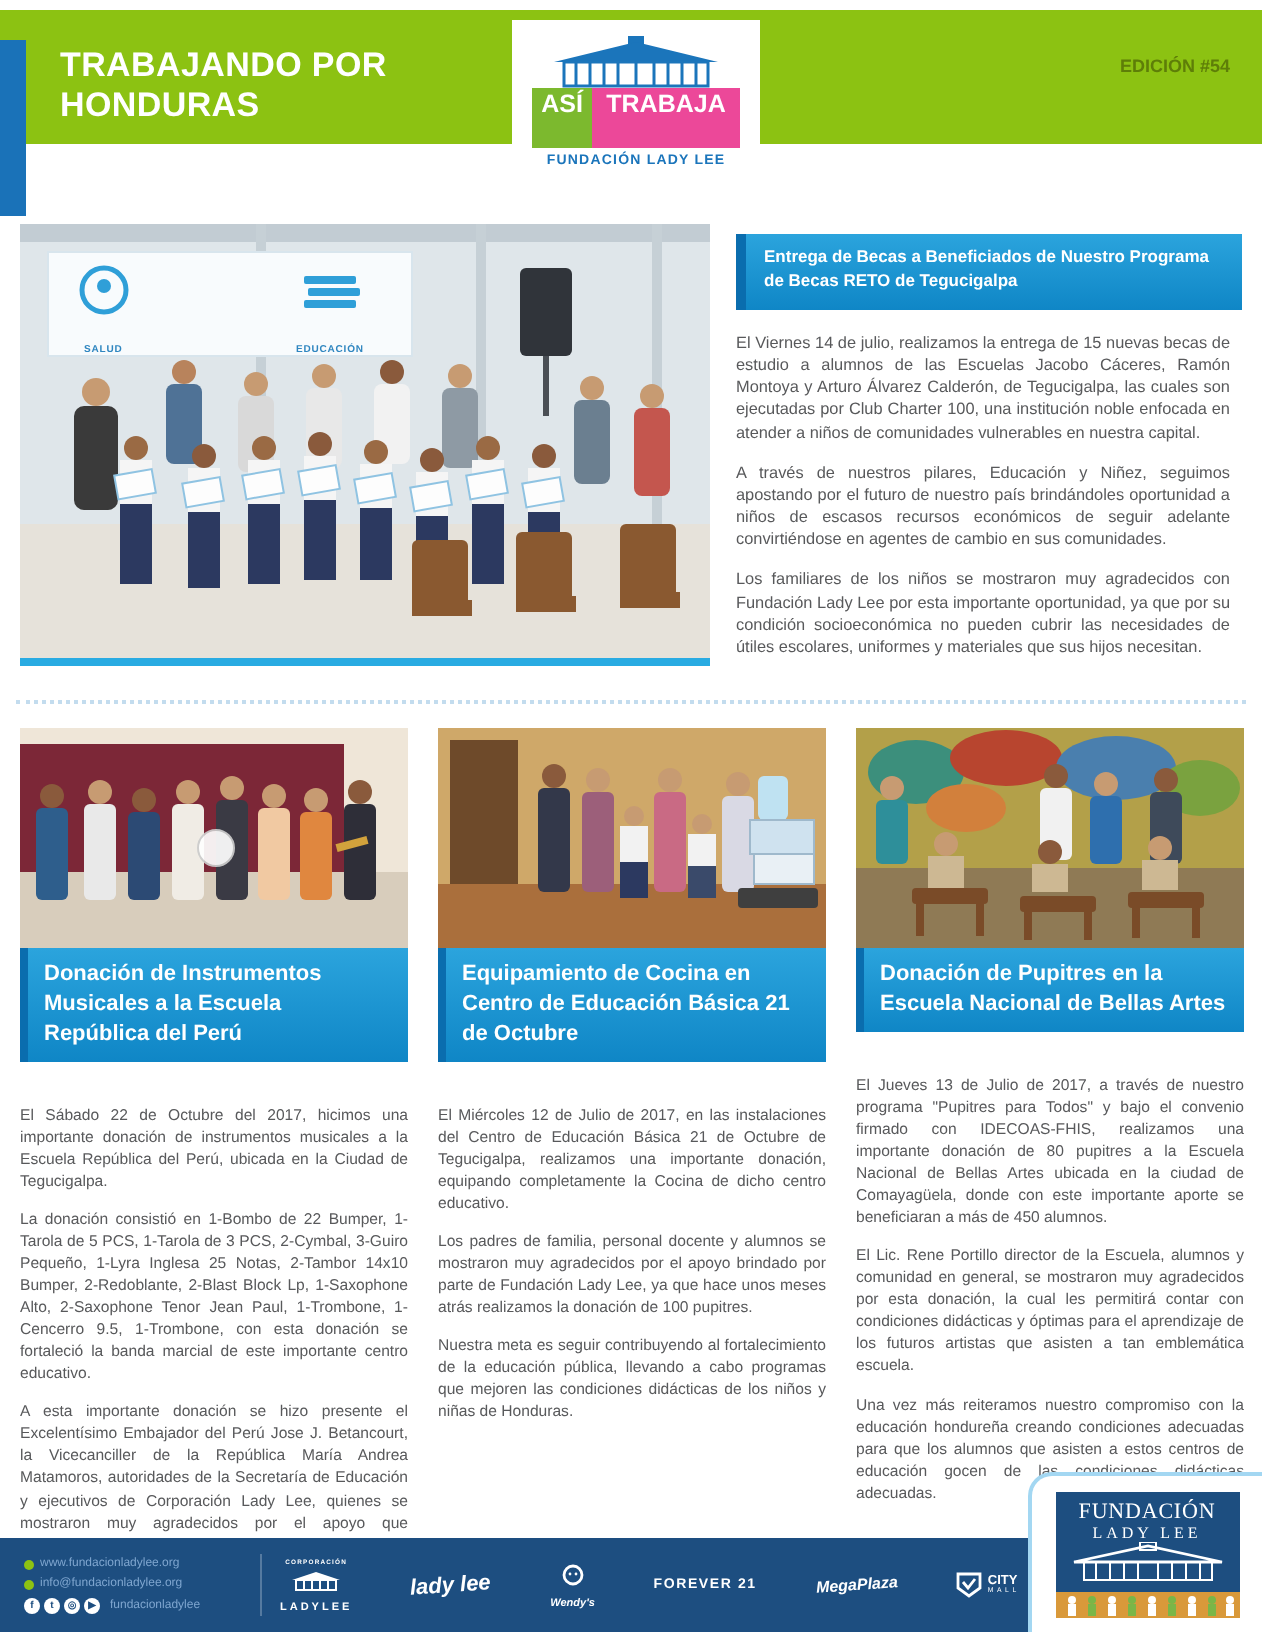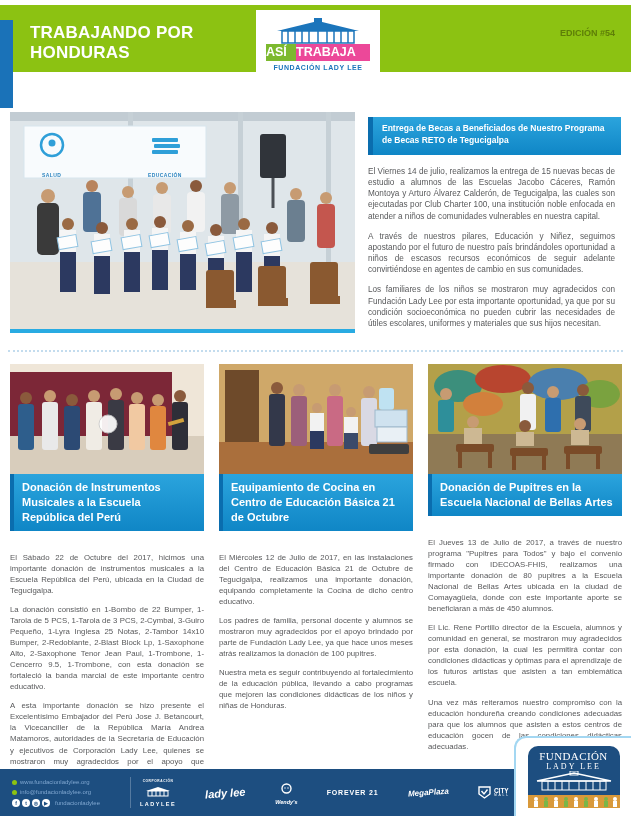--- a/index.html
+++ b/index.html
@@ -10,22 +10,22 @@
   .green-bar{position:absolute;left:0;top:5px;width:631px;height:67px;background:#8cc212;}
   .left-stripe{position:absolute;left:0;top:20px;width:13px;height:88px;background:#1a72b8;}
   .header-title{position:absolute;left:30px;top:23px;color:#ffffff;font-size:17px;font-weight:800;
                 line-height:1.18;letter-spacing:.2px;}
   .edition{position:absolute;right:16px;top:28px;color:#5e7e08;font-size:9px;font-weight:bold;}
 
   .badge{position:absolute;left:256px;top:10px;width:124px;height:98px;background:#ffffff;
          clip-path:polygon(0 0,100% 0,100% 76%,50% 100%,0 76%);
          display:flex;flex-direction:column;align-items:center;padding-top:8px;box-sizing:border-box;
          filter:drop-shadow(0 1px 1px rgba(0,0,0,.18));}
-  .badge-bar{display:flex;width:104px;height:17px;font-weight:800;font-size:12.5px;color:#fff;
-             line-height:17px;}
+  .badge-bar{display:flex;width:104px;height:30px;font-weight:800;font-size:12.5px;color:#fff;
+             line-height:17px;text-align:center;}
   .badge-bar .b-left{background:#7cb92e;width:30px;}
   .badge-bar .b-right{background:#ec4899;flex:1;}
   .badge-sub{margin-top:3px;color:#1b75bb;font-size:7px;font-weight:bold;letter-spacing:.6px;}
 
   
   .feature-photo{position:absolute;left:10px;top:112px;width:345px;height:221px;
                  border-bottom:4px solid #29abe2;box-sizing:border-box;overflow:hidden;background:#dde4e9;}
   .pb-label{position:absolute;font-size:5px;font-weight:bold;color:#2f86c0;letter-spacing:.4px;}
 
   .title-box{background:linear-gradient(180deg,#2ba4dd 0%,#0f86c6 100%);
@@ -70,21 +70,21 @@
   .forever{font-size:7px;font-weight:800;letter-spacing:.8px;}
   .megaplaza{font-size:8px;transform:rotate(-4deg);}
   .citymall{display:flex;align-items:center;gap:3px;}
   .citymall-text{text-align:left;line-height:1;}
   .cm1{font-size:6.5px;font-weight:800;}
   .cm2{font-size:3.4px;letter-spacing:1.8px;}
 
   .corner-panel{position:absolute;left:514px;top:736px;width:117px;height:80px;background:#ffffff;
                 border-top:2px solid #a3d7f2;border-left:2px solid #a3d7f2;border-top-left-radius:12px;
                 box-sizing:border-box;display:flex;align-items:center;justify-content:center;}
-  .found-logo{width:92px;background:#1d4e80;border-radius:10px;padding:4px 0 0 0;text-align:center;}
+  .found-logo{width:92px;background:#1d4e80;border-radius:0;padding:4px 0 0 0;text-align:center;}
   .found-l1{color:#fff;font-family:"Liberation Serif",serif;font-size:11px;letter-spacing:.4px;}
   .found-l2{color:#fff;font-family:"Liberation Serif",serif;font-size:8px;letter-spacing:2px;}
 </style>
 </head>
 <body>
 
 <div class="page">
 
   <div class="green-bar"></div>
   <div class="left-stripe"></div>

